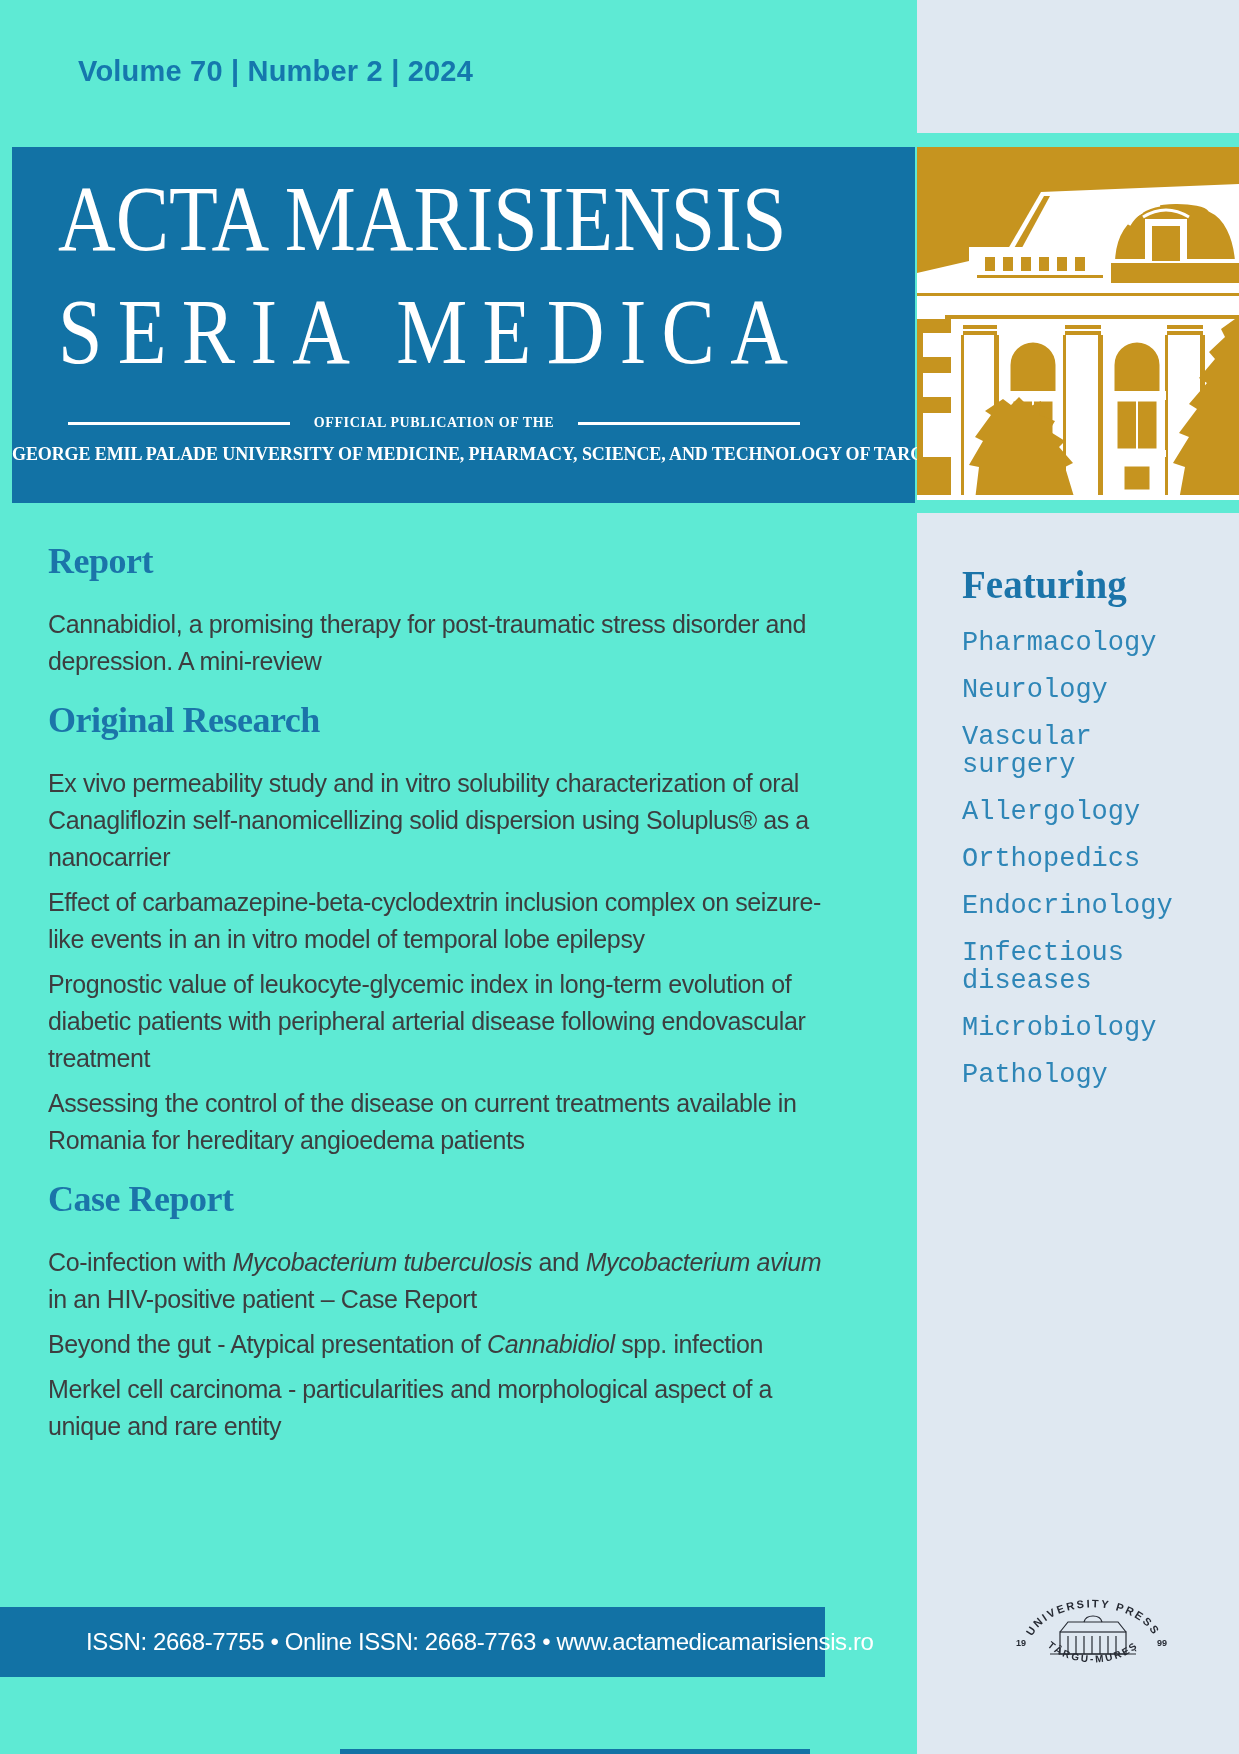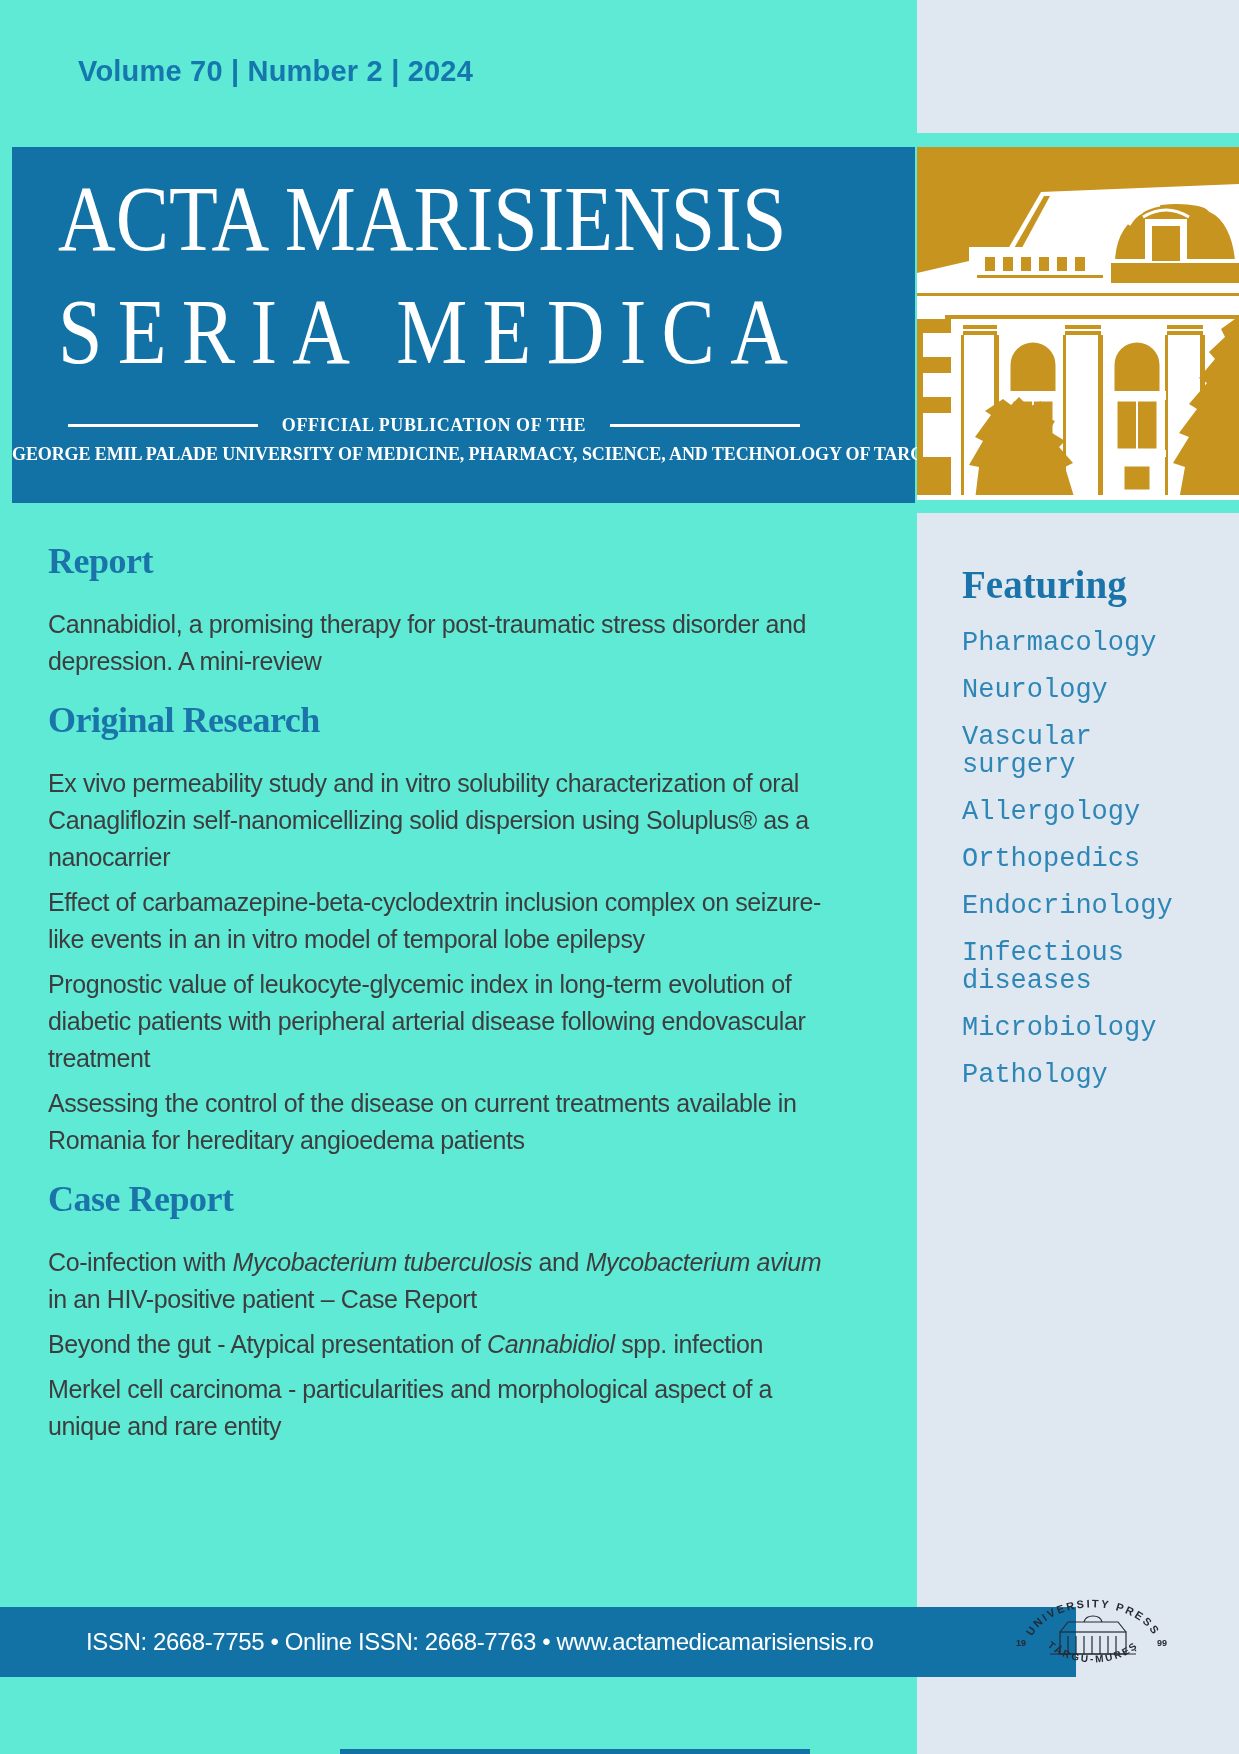--- a/index.html
+++ b/index.html
@@ -23,21 +23,21 @@
   .band .title1, .band .title2 {
     position:absolute; left:46px; color:#fff; line-height:1; white-space:nowrap;
     font-family:"Liberation Serif", serif; font-size:94px; font-weight:normal;
     transform:scaleX(.85); transform-origin:left top;
   }
   .band .title1 { top:24px; }
   .band .title2 { top:137px; letter-spacing:18px; }
   .subtitle-row { position:absolute; left:56px; width:732px; top:268px; display:flex; align-items:center; gap:24px; }
   .subtitle-row .rule { flex:1; height:3px; background:#fff; }
   .subtitle-row .subtitle {
-    font-family:"Liberation Serif", serif; font-weight:bold; font-size:18px;
+    font-family:"Liberation Serif", serif; font-weight:bold; font-size:14px;
     letter-spacing:.6px; color:#fff; white-space:nowrap;
   }
   .publisher-line {
     position:absolute; left:0; top:297px; width:100%; text-align:center;
     font-family:"Liberation Serif", serif; font-weight:bold; font-size:18px;
     letter-spacing:-.1px; color:#fff; white-space:nowrap;
   }
 
   
   .building { position:absolute; left:917px; top:147px; width:322px; height:353px; }
@@ -69,21 +69,21 @@
   }
   .featuring-heading {
     font-family:"Liberation Serif", serif; font-weight:bold; font-size:39px; line-height:44px;
     color:var(--heading-blue); margin:0 0 22px 0;
   }
   .featuring-list { list-style:none; margin:0; padding:0;font-family:Liberation Mono, monospace; }
   .featuring-list li { font-size:27px; line-height:28px; margin:0 0 19px 0; color:var(--topic-blue); }
 
   
   .issn-bar {
-    position:absolute; left:0; top:1607px; width:1076px; height:70px;
+    position:absolute; left:0; top:1607px; width:825px; height:70px;
     background:var(--accent-blue); display:flex; align-items:center;
   }
   .issn-text { color:#fff; font-size:24px; letter-spacing:-.4px; padding-left:86px; white-space:nowrap; }
 
   .bottom-strip { position:absolute; left:340px; top:1749px; width:470px; height:5px; background:var(--accent-blue); }
 
   
   .stamp { position:absolute; left:1008px; top:1582px; width:170px; height:110px; }
   .stamp svg { display:block; width:100%; height:100%; }
   .stamp-text { fill:var(--stamp-ink); font-family:"Liberation Sans", sans-serif; font-weight:bold; letter-spacing:2.2px; }

